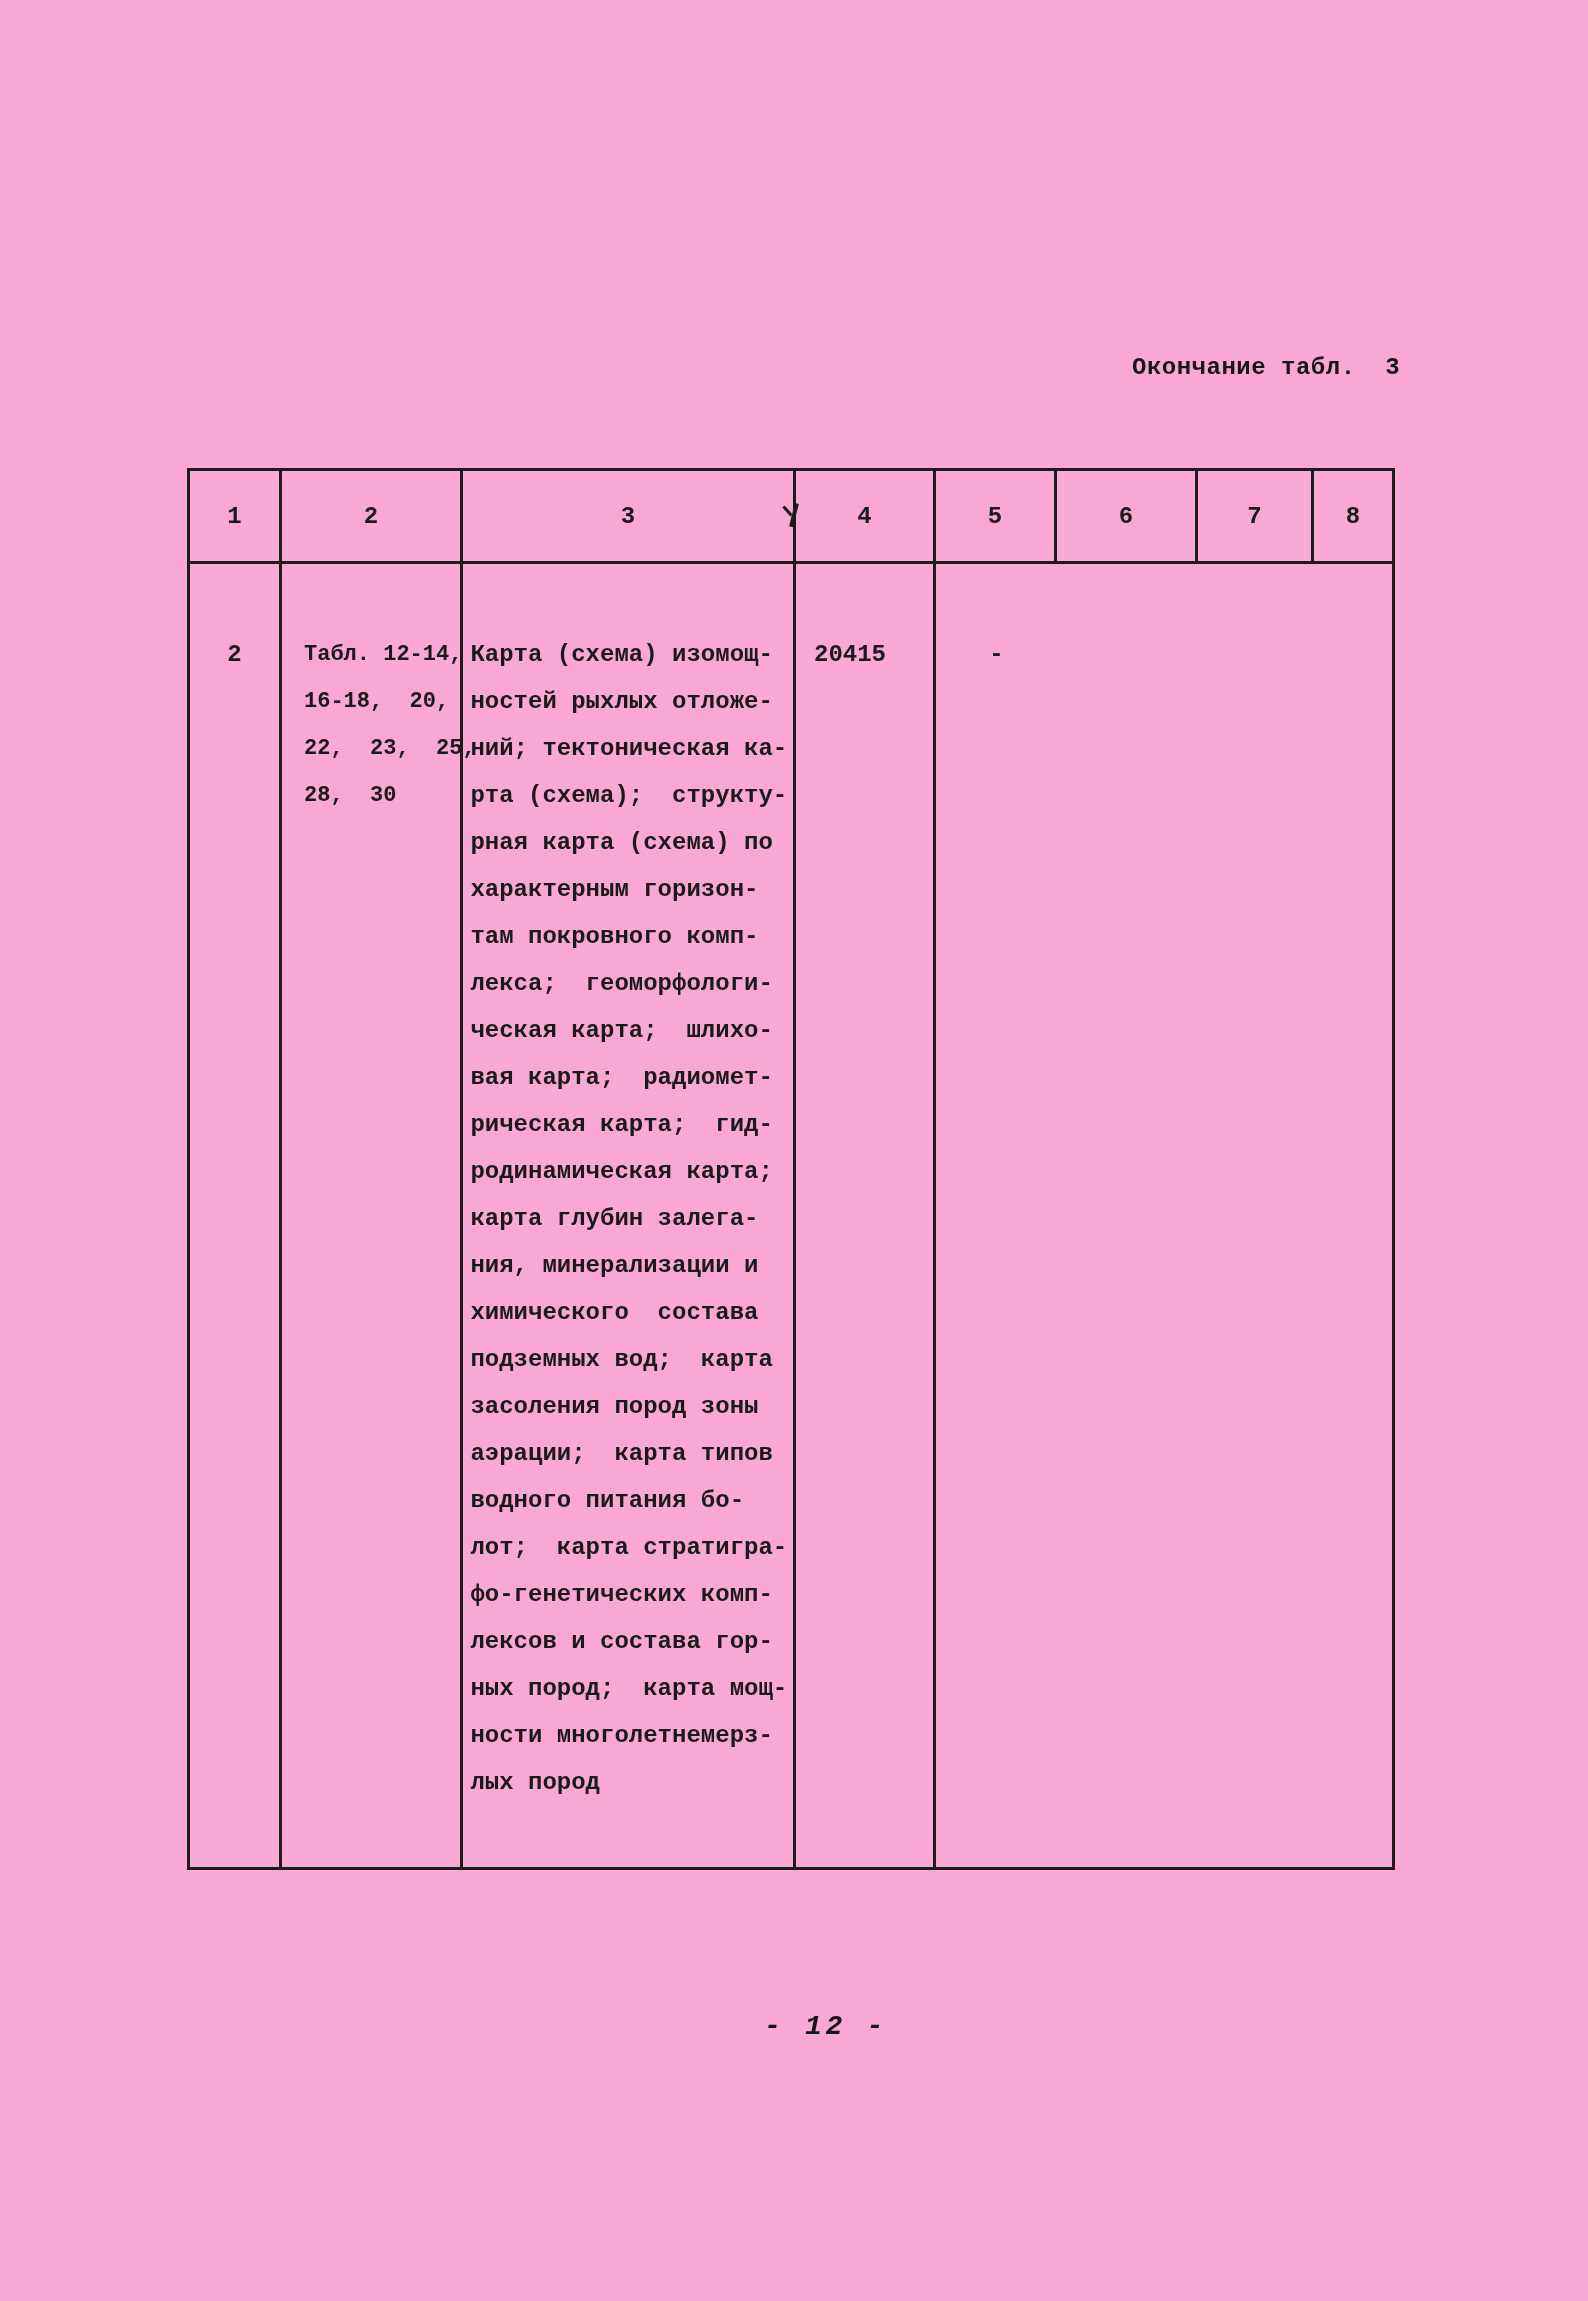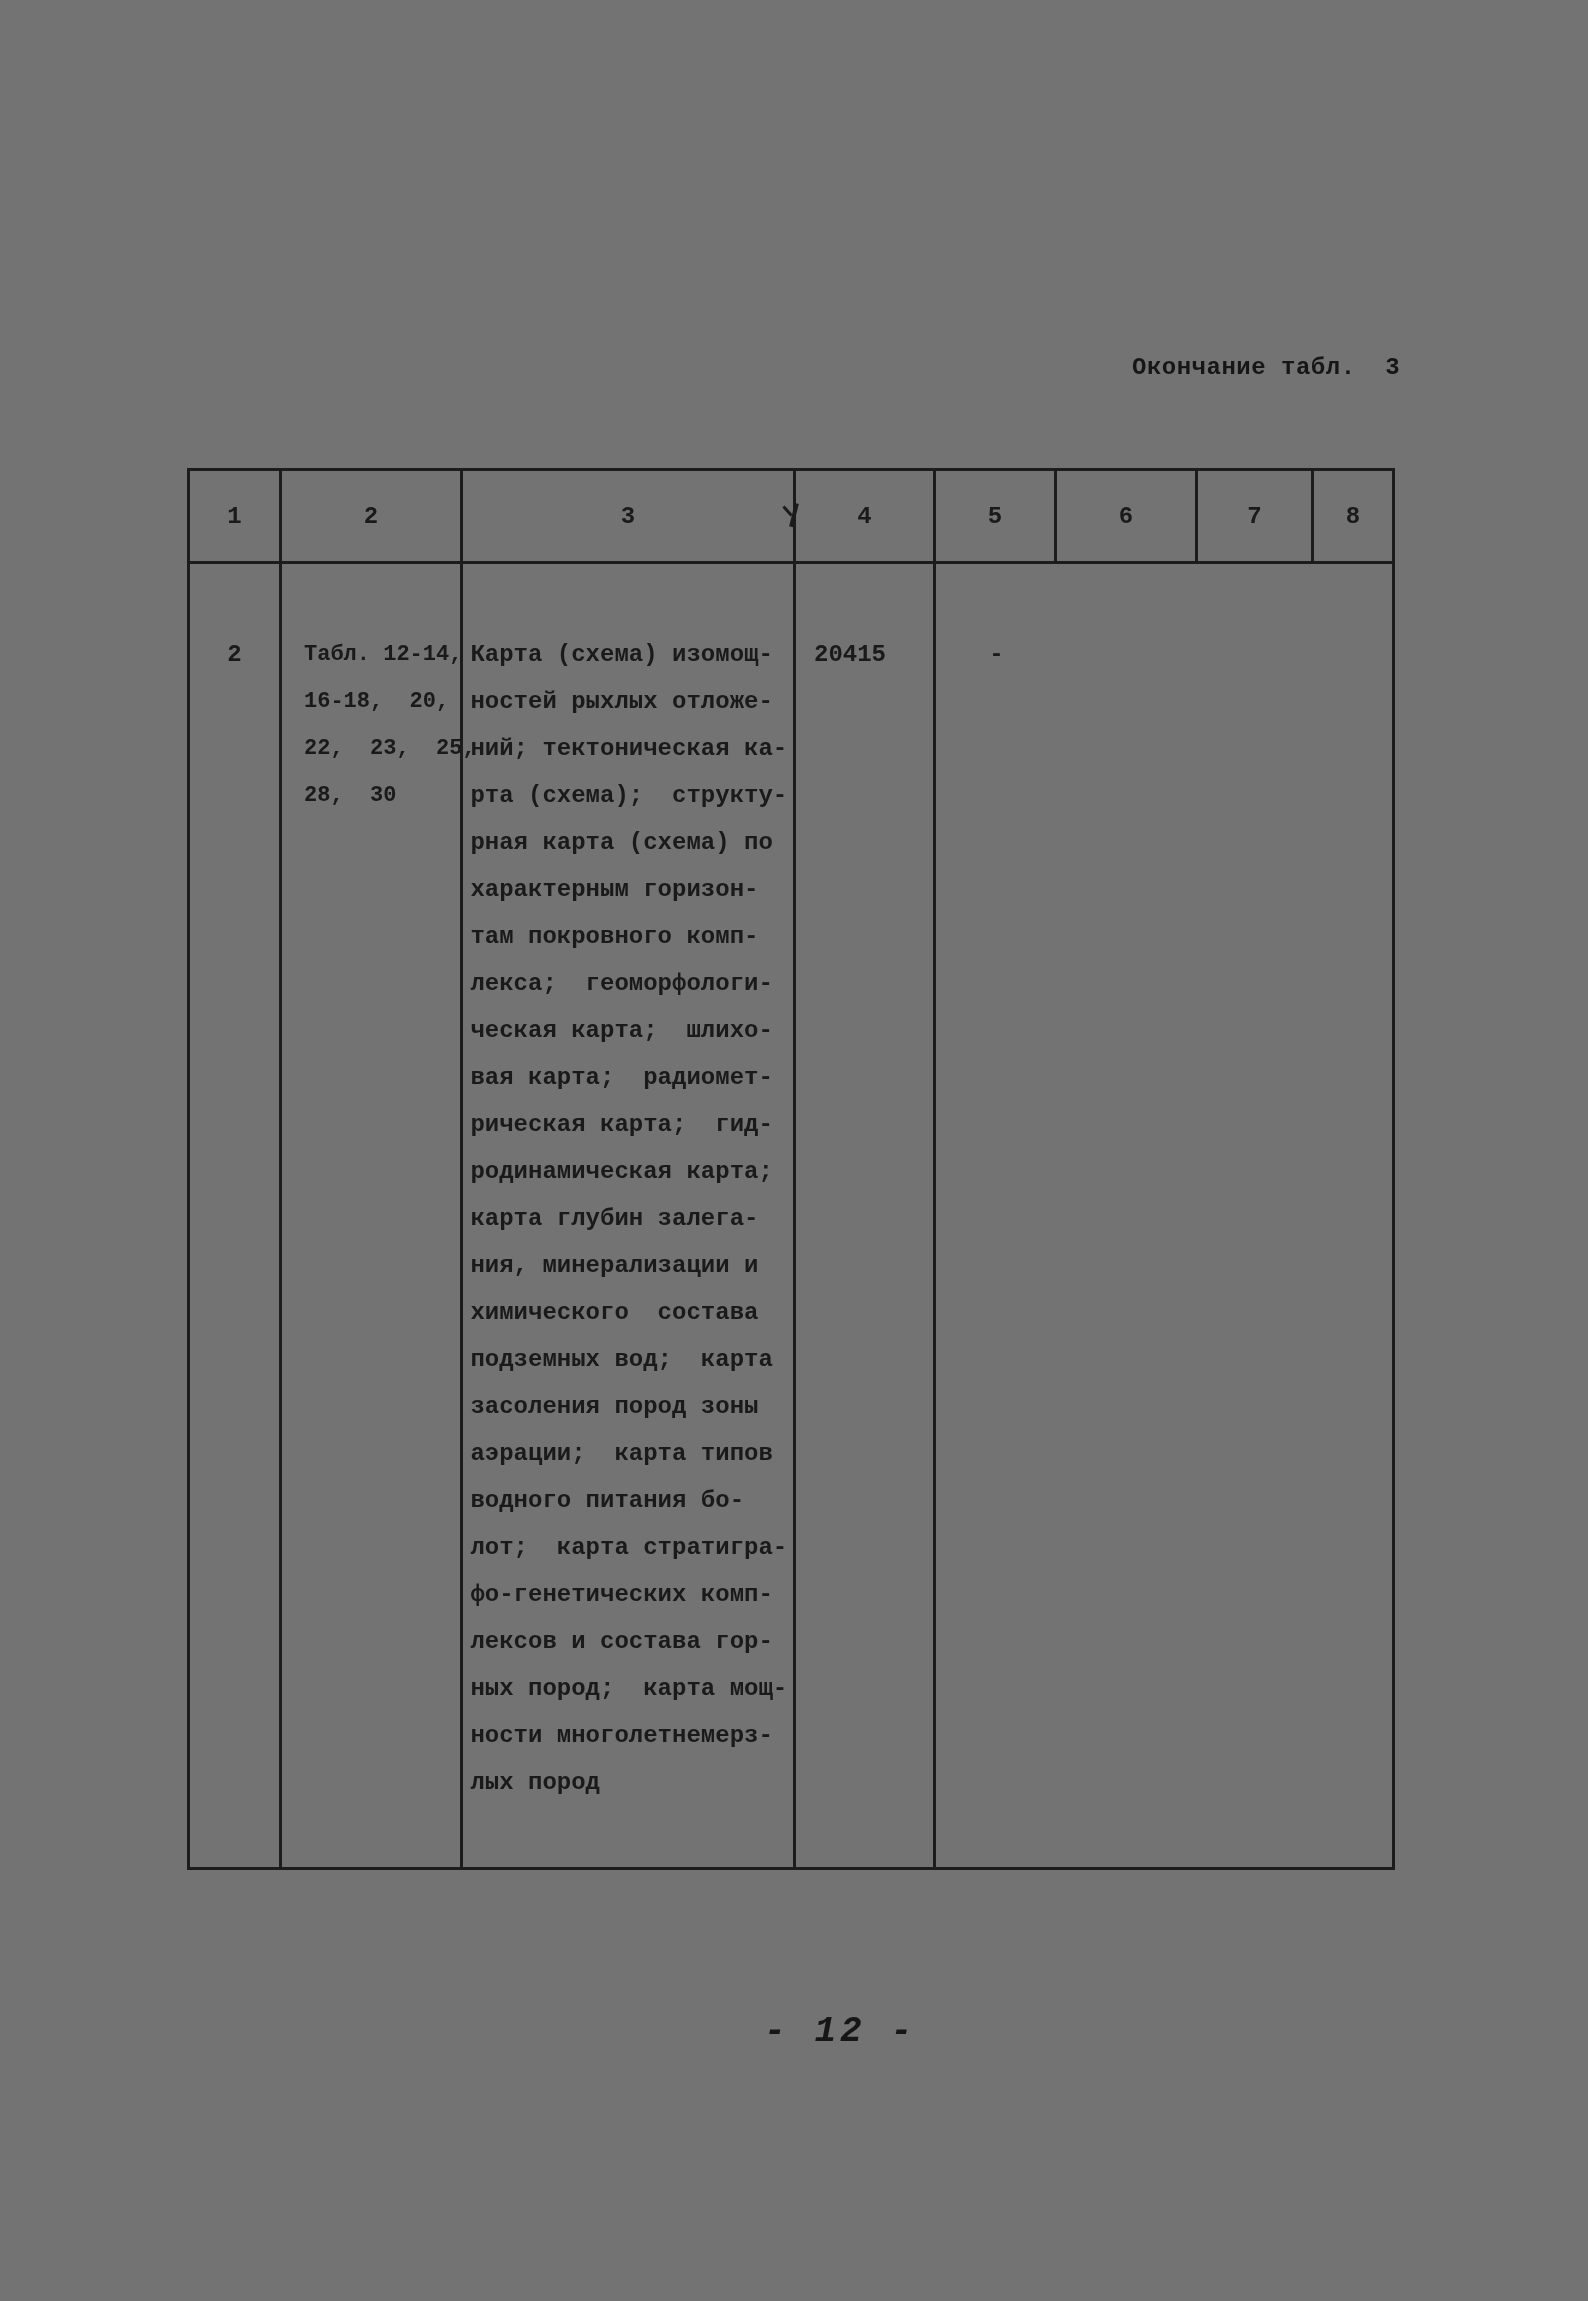--- a/index.html
+++ b/index.html
@@ -4,21 +4,21 @@
 <style>
   html, body {
     margin: 0;
     padding: 0;
     background: #ffffff;
   }
   .page {
     position: relative;
     width: 1589px;
     height: 2301px;
-    background: #737373;
+    background: #f9a8d4;
     overflow: hidden;
     font-family: "Liberation Mono", "DejaVu Sans Mono", monospace;
     color: #1a1a1a;
   }
   
   .page * { -webkit-font-smoothing: none; }
 
   .heading {
     position: absolute;
     left: 1132px;
@@ -87,21 +87,21 @@
     left: 6.5px; top: 5.6px;
     width: 2.8px; height: 12px;
     background: #1c1c1c;
     transform: rotate(-42deg);
   }
 
   .page-number {
     position: absolute;
     left: 764px;
     top: 2011px;
-    font-size: 36px;
+    font-size: 28px;
     font-weight: bold;
     font-style: italic;
     letter-spacing: 3.7px;
     color: #161616;
     white-space: pre;
   }
 </style>
 </head>
 <body>
 

